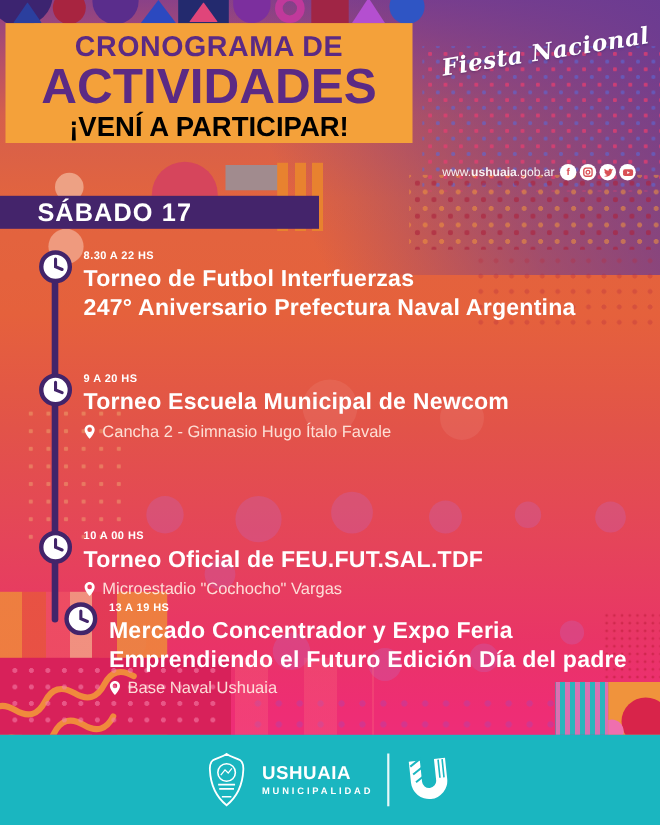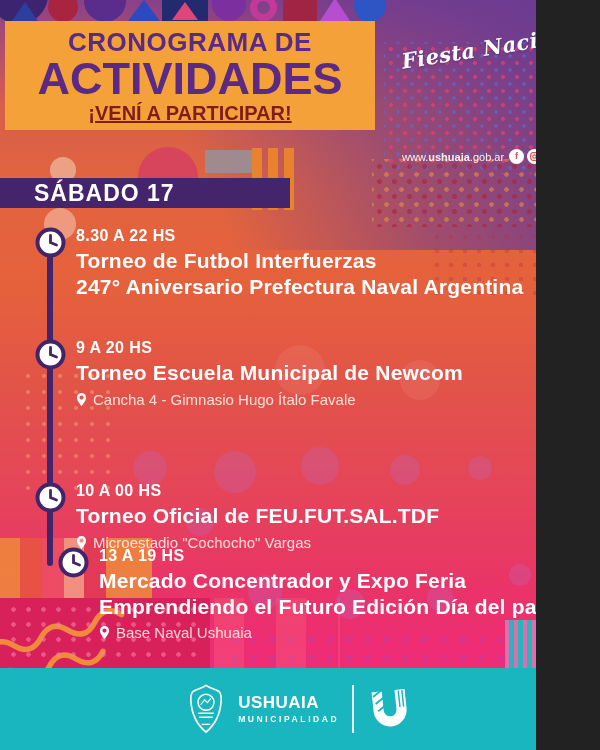--- a/index.html
+++ b/index.html
@@ -1,17 +1,17 @@
 <!DOCTYPE html>
 <html><head>
 <meta charset="utf-8">
 <style>
   html,body{margin:0;padding:0;background:#222;}
   .poster{
-    position:relative;width:536px;height:750px;overflow:hidden;
+    position:relative;width:600px;height:750px;overflow:hidden;
     font-family:"Liberation Sans","DejaVu Sans",sans-serif;
     background:linear-gradient(180deg,#8a4188 0%,#b44f6a 7%,#d55f4c 14%,#e2643f 24%,#e5613c 38%,#e25349 52%,#e5445a 66%,#e93467 78%,#ee2d74 86%,#ee2d78 89%,#ee2d78 100%);
   }
   .poster *{box-sizing:border-box;}
   
   .purple-wash{position:absolute;right:0;top:0;width:420px;height:250px;
     background:linear-gradient(245deg,rgba(106,59,146,.95) 0%,rgba(106,59,146,.55) 40%,rgba(106,59,146,0) 78%);}
   
   .dots{position:absolute;pointer-events:none;}
   .d-badge1{left:384px;top:42px;width:216px;height:132px;background-image:radial-gradient(circle,rgba(228,62,112,.75) 1.7px,transparent 2.2px);background-size:14px 14px;}
@@ -40,21 +40,21 @@
   .orange-bars{position:absolute;left:252px;top:148px;width:46px;height:62px;background:repeating-linear-gradient(90deg,#e8822f 0 10px,transparent 10px 16px);}
   .red-arc{position:absolute;left:138px;top:147px;width:60px;height:31px;background:#d6455c;border-radius:60px 60px 0 0;}
   .salmon1{position:absolute;left:50px;top:157px;width:26px;height:26px;border-radius:50%;background:#eda184;}
   .salmon2{position:absolute;left:44px;top:208px;width:32px;height:32px;border-radius:50%;background:#ef9a7e;}
   .deco-top{position:absolute;left:0;top:0;width:392px;height:28px;}
   .deco-top span{position:absolute;display:block;}
   
   .orange-box{position:absolute;left:5px;top:21px;width:370px;height:109px;background:#f4a13a;text-align:center;z-index:4;}
   .h1{margin-top:8px;font-size:26px;font-weight:900;color:#5b2a84;letter-spacing:.5px;line-height:1.05;}
   .h2{font-size:45px;font-weight:900;color:#5b2a84;letter-spacing:0;line-height:1.0;}
-  .h3{font-size:20px;font-weight:900;color:#7f1d1d;margin-top:1px;text-decoration:underline;}
+  .h3{font-size:25px;font-weight:900;color:#000000;margin-top:1px;}
   
   .badge{position:absolute;left:392px;top:12px;width:208px;height:152px;z-index:4;}
   .moon{position:absolute;left:48px;top:8px;width:116px;height:116px;border-radius:50%;
     background:radial-gradient(circle at 68% 40%,#2f9bd8 0%,#2479bd 45%,#1c5fa8 80%);
     box-shadow:inset -6px -8px 18px rgba(10,40,90,.35);text-align:center;}
   .crater{position:absolute;border-radius:50%;background:rgba(13,58,118,.40);}
   .script-title{position:absolute;left:-6px;top:22px;width:220px;text-align:center;
     font-family:"DejaVu Serif","Liberation Serif",serif;font-style:italic;font-weight:bold;
     font-size:21px;color:#fff;transform:rotate(-9deg);letter-spacing:.5px;
     text-shadow:0 1px 2px rgba(30,20,80,.35);}
@@ -69,21 +69,21 @@
   .webrow{position:absolute;left:402px;top:148px;width:195px;height:17px;display:flex;align-items:center;z-index:4;color:rgba(255,255,255,.92);font-size:11px;}
   .webrow b{font-weight:800;}
   .soc{display:flex;gap:3px;margin-left:5px;}
   .soc .sicon{width:15px;height:15px;border-radius:50%;background:#fff;display:flex;align-items:center;justify-content:center;color:#d95055;font-weight:800;font-size:9px;line-height:1;}
   
   .dayband{position:absolute;left:0;top:178px;width:290px;height:30px;background:#44246b;z-index:4;
     color:#fff;font-size:23px;font-weight:900;letter-spacing:1px;line-height:30px;padding-left:34px;}
   
   .timeline{position:absolute;left:47px;top:244px;width:6px;height:322px;background:#42246a;border-radius:3px;z-index:4;}
   .event{position:absolute;left:76px;width:516px;z-index:5;color:#fff;}
-  .ev-time{font-size:16px;font-weight:800;letter-spacing:.4px;}
+  .ev-time{font-size:10px;font-weight:800;letter-spacing:.4px;}
   .ev-title{font-size:21px;font-weight:800;line-height:1.22;margin-top:3px;letter-spacing:.2px;}
   .ev-loc{display:flex;align-items:center;gap:6px;margin-top:5px;font-size:15px;color:rgba(255,236,226,.92);}
   .clock{position:absolute;left:-41px;top:0px;width:31px;height:31px;}
   
   .footer{position:absolute;left:0;top:668px;width:600px;height:82px;background:#1ab6c0;z-index:6;
     display:flex;align-items:center;justify-content:center;gap:13px;color:#fff;}
   .orgblock{display:flex;flex-direction:column;line-height:1.1;}
   .orgname{font-size:17px;font-weight:900;letter-spacing:.5px;}
   .orgsub{font-size:8.5px;font-weight:700;letter-spacing:2.6px;margin-top:2px;}
   .fdiv{width:1.5px;height:48px;background:rgba(255,255,255,.9);}
@@ -210,21 +210,21 @@
     <svg class="clock" viewBox="0 0 31 31">
         <circle cx="15.5" cy="15.5" r="13" fill="#fff" stroke="#42246a" stroke-width="4"></circle>
         <path d="M15.5 8.5 V15.5 L21.5 18" stroke="#42246a" stroke-width="2.8" fill="none" stroke-linecap="round"></path>
       </svg>
     <div class="ev-time">9 A 20 HS</div>
     <div class="ev-title">Torneo Escuela Municipal de Newcom</div>
     <div class="ev-loc">
       <svg width="11" height="15" viewBox="0 0 12 16">
           <path d="M6 1 C3.2 1 1 3.2 1 6 C1 9.6 6 15 6 15 C6 15 11 9.6 11 6 C11 3.2 8.8 1 6 1 Z M6 8.2 A2.3 2.3 0 1 1 6 3.6 A2.3 2.3 0 0 1 6 8.2 Z" fill="#fff" fill-rule="evenodd"></path>
         </svg>
-      <span>Cancha 4 - Gimnasio Hugo Ítalo Favale</span>
+      <span>Cancha 2 - Gimnasio Hugo Ítalo Favale</span>
     </div>
   </div>
 
   <div class="event" style="top:482px;">
     <svg class="clock" viewBox="0 0 31 31">
         <circle cx="15.5" cy="15.5" r="13" fill="#fff" stroke="#42246a" stroke-width="4"></circle>
         <path d="M15.5 8.5 V15.5 L21.5 18" stroke="#42246a" stroke-width="2.8" fill="none" stroke-linecap="round"></path>
       </svg>
     <div class="ev-time">10 A 00 HS</div>
     <div class="ev-title">Torneo Oficial de FEU.FUT.SAL.TDF</div>

